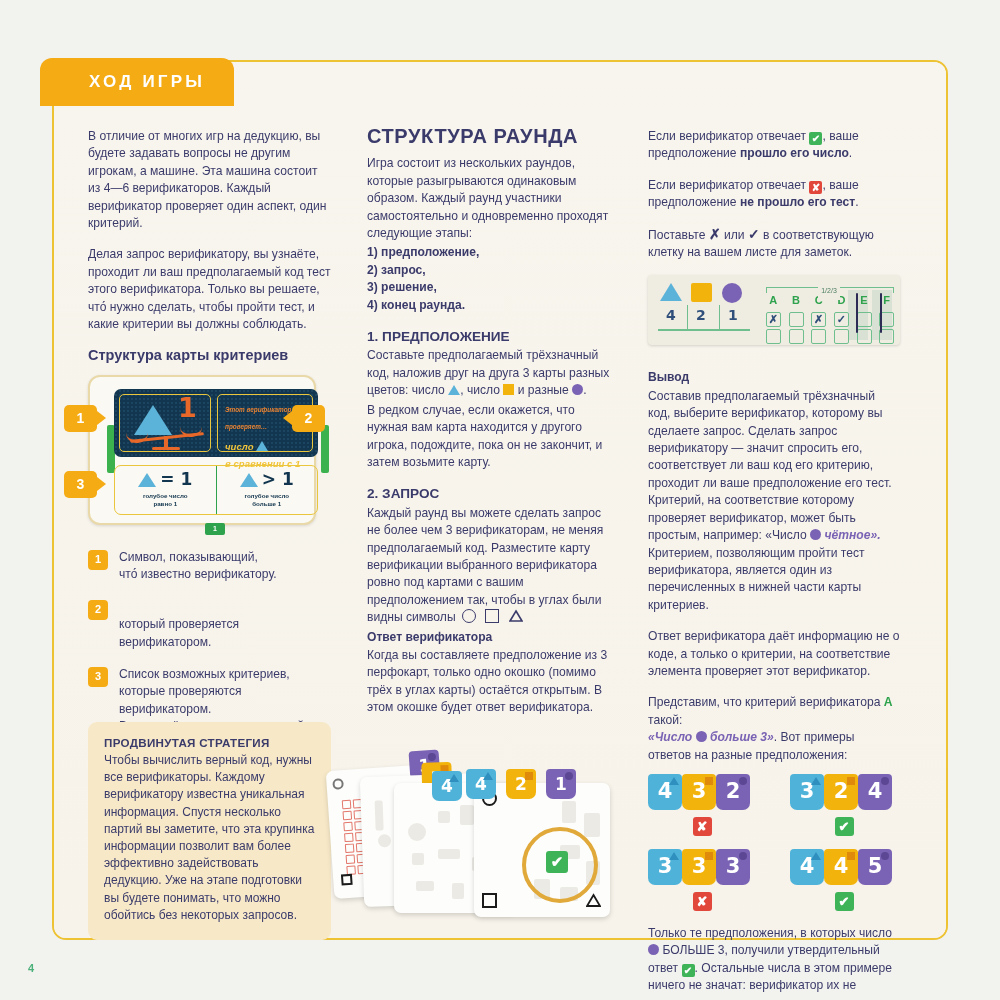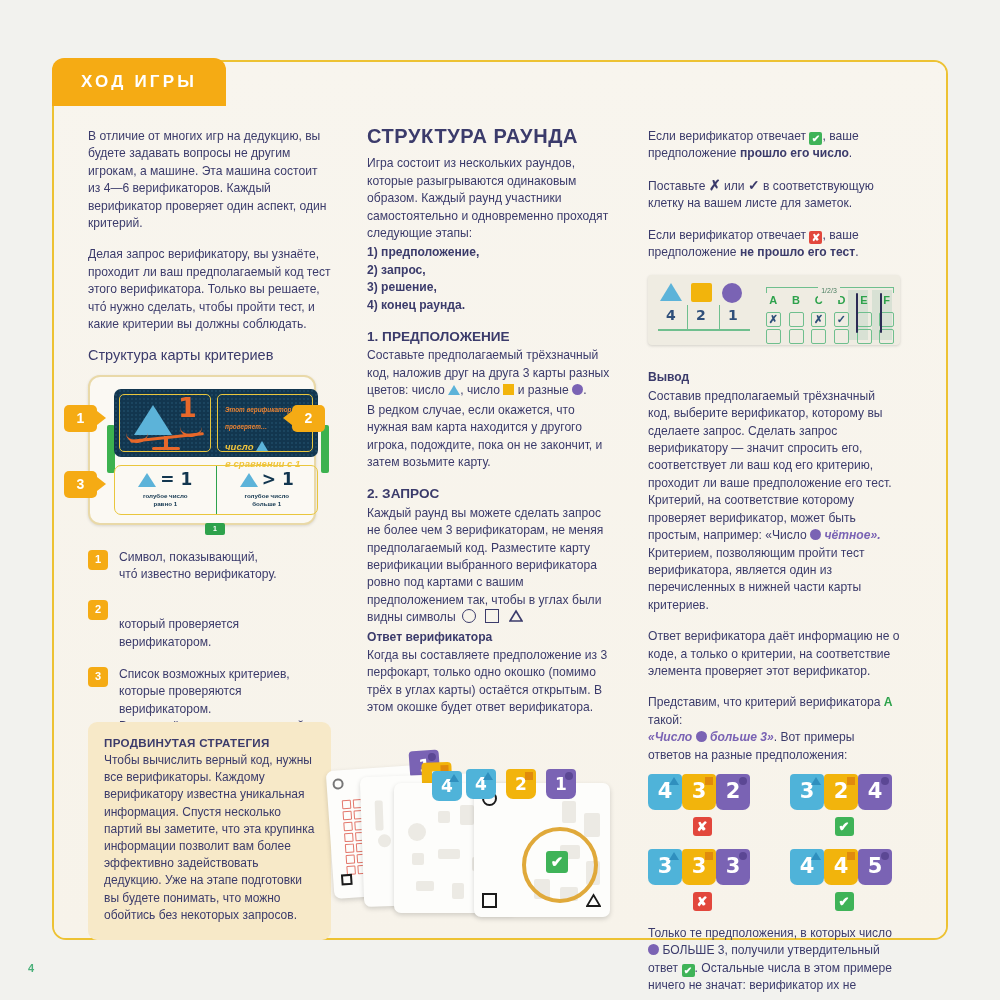--- a/index.html
+++ b/index.html
@@ -19,45 +19,46 @@
     border-radius:14px;
     box-sizing:border-box;
   }
   .paper-inner{
     position:absolute;inset:0;border-radius:12px;
     background:linear-gradient(180deg,#f8f5ee 0%,#f7f3ea 100%);
   }
 
   
   .title-tab{
-    position:absolute;left:52px;top:58px;width:174px;height:48px;
+    position:absolute;left:40px;top:58px;width:174px;height:48px;
     background:#f5ab14;
     border-radius:12px 12px 0 0;
     display:flex;align-items:center;justify-content:center;
     z-index:5;
+    padding-left:20px;
   }
   .title-tab span{
     color:#ffffff;font-weight:bold;font-size:17px;letter-spacing:3.2px;
   }
 
   
   .col{position:absolute;top:128px;font-size:12.1px;line-height:17.4px;}
   .col.c1{left:88px;width:243px;}
   .col.c2{left:367px;width:248px;}
   .col.c3{left:648px;width:252px;}
 
   p{margin:0 0 14px 0;}
   .h2{
     font-weight:bold;font-size:20px;letter-spacing:.6px;
     margin:0 0 10px 0;color:#3b3b6b;
   }
   .h3{font-weight:bold;font-size:13.6px;margin:0 0 2px 0;color:#3b3b6b;}
   .h4{font-weight:bold;font-size:12.1px;margin:0 0 1px 0;}
   b{font-weight:bold;}
-  .sub-title{font-weight:normal;font-size:14.5px;margin:0 0 8px 0;}
+  .sub-title{font-weight:bold;font-size:14.5px;margin:0 0 8px 0;}
 
   
   .g{display:inline-block;vertical-align:-1px;}
   .tri{
     width:0;height:0;border-left:6px solid transparent;border-right:6px solid transparent;
     border-bottom:10px solid #5cb3d9;vertical-align:-1px;
   }
   .sq{width:11px;height:11px;background:#f2b40c;vertical-align:-1px;}
   .ci{width:11px;height:11px;border-radius:50%;background:#7a63b4;vertical-align:-1px;}
   .ok{
@@ -463,30 +464,30 @@
     </div>
   </div>
 
   <div class="col c3">
     <p>
       <span>Если верификатор отвечает</span>
       <span class="g ok">✔</span><span>, ваше предположение</span>
       <b>прошло его число</b><span>.</span>
     </p>
     <p>
+      <span>Если верификатор отвечает</span>
+      <span class="g no">✘</span><span>, ваше предположение</span>
+      <b>не прошло его тест</b><span>.</span>
+    </p>
+    <p>
       <span>Поставьте</span>
       <b style="font-size:14px">✗</b>
       <span>или</span>
       <b style="font-size:14px">✓</b>
       <span>в соответствующую клетку на вашем листе для заметок.</span>
-    </p>
-    <p>
-      <span>Если верификатор отвечает</span>
-      <span class="g no">✘</span><span>, ваше предположение</span>
-      <b>не прошло его тест</b><span>.</span>
     </p>
 
     <div style="position:relative;height:80px;margin:2px 0 14px 0">
       <div class="notes">
         <div class="notes-inner">
           <div class="shp nt-tri"></div>
           <div class="shp nt-sq"></div>
           <div class="shp nt-ci"></div>
 
           <div class="nt-digits">

